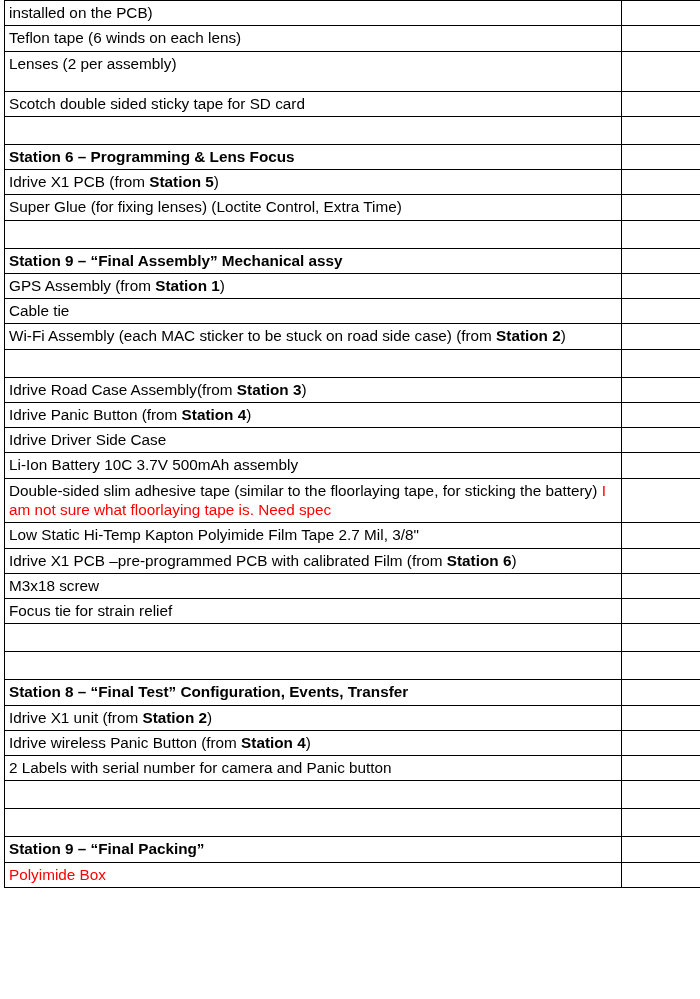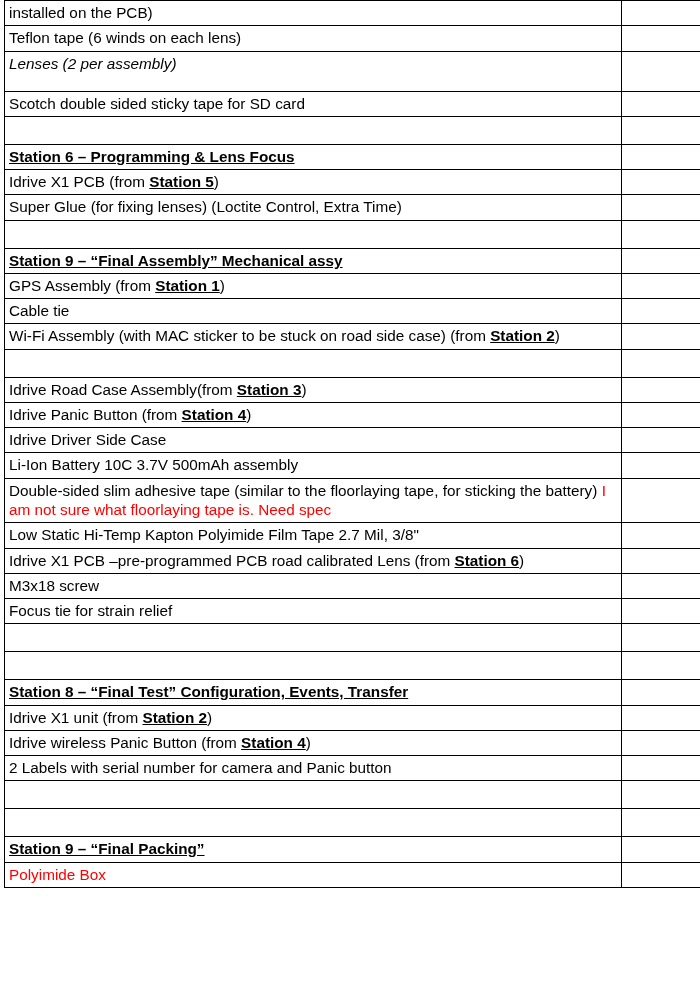--- a/index.html
+++ b/index.html
@@ -32,22 +32,22 @@
     padding: 2px 4px 3px 4px;
     font-size: 15.3px;
     line-height: 1.26;
   }
   td.desc {
     width: 608px;
   }
   td.qty {
     width: 82px;
   }
-  .row-tall td { height: 34px; font-style: italic; }
-  .bold { font-weight: bold; text-decoration: underline; }
+  .row-tall td { height: 34px; }
+  .bold { font-weight: bold; }
   .red { color: #ff0000; }
   .blank { height: 22px; }
   .cellbox { min-height: 19px; }
 </style>
 </head>
 <body>
 
 <div id="sheet">
   <table class="bom">
     <tbody>
@@ -142,21 +142,21 @@
         <tr>
           <td class="desc">
             <div class="cellbox"><span>Cable tie</span></div>
           </td>
           <td class="qty">
             <div class="cellbox"></div>
           </td>
         </tr>
         <tr>
           <td class="desc">
-            <div class="cellbox"><span>Wi-Fi Assembly (with MAC sticker to be stuck on road side case) (from </span><span class="bold">Station 2</span><span>)</span></div>
+            <div class="cellbox"><span>Wi-Fi Assembly (each MAC sticker to be stuck on road side case) (from </span><span class="bold">Station 2</span><span>)</span></div>
           </td>
           <td class="qty">
             <div class="cellbox"></div>
           </td>
         </tr>
         <tr>
           <td class="desc">
             <div class="cellbox blank"></div>
           </td>
           <td class="qty">
@@ -206,21 +206,21 @@
         <tr>
           <td class="desc">
             <div class="cellbox"><span>Low Static Hi-Temp Kapton Polyimide Film Tape 2.7 Mil, 3/8"</span></div>
           </td>
           <td class="qty">
             <div class="cellbox"></div>
           </td>
         </tr>
         <tr>
           <td class="desc">
-            <div class="cellbox"><span>Idrive X1 PCB –pre-programmed PCB road calibrated Lens (from </span><span class="bold">Station 6</span><span>)</span></div>
+            <div class="cellbox"><span>Idrive X1 PCB –pre-programmed PCB with calibrated Film (from </span><span class="bold">Station 6</span><span>)</span></div>
           </td>
           <td class="qty">
             <div class="cellbox"></div>
           </td>
         </tr>
         <tr>
           <td class="desc">
             <div class="cellbox"><span>M3x18 screw</span></div>
           </td>
           <td class="qty">

